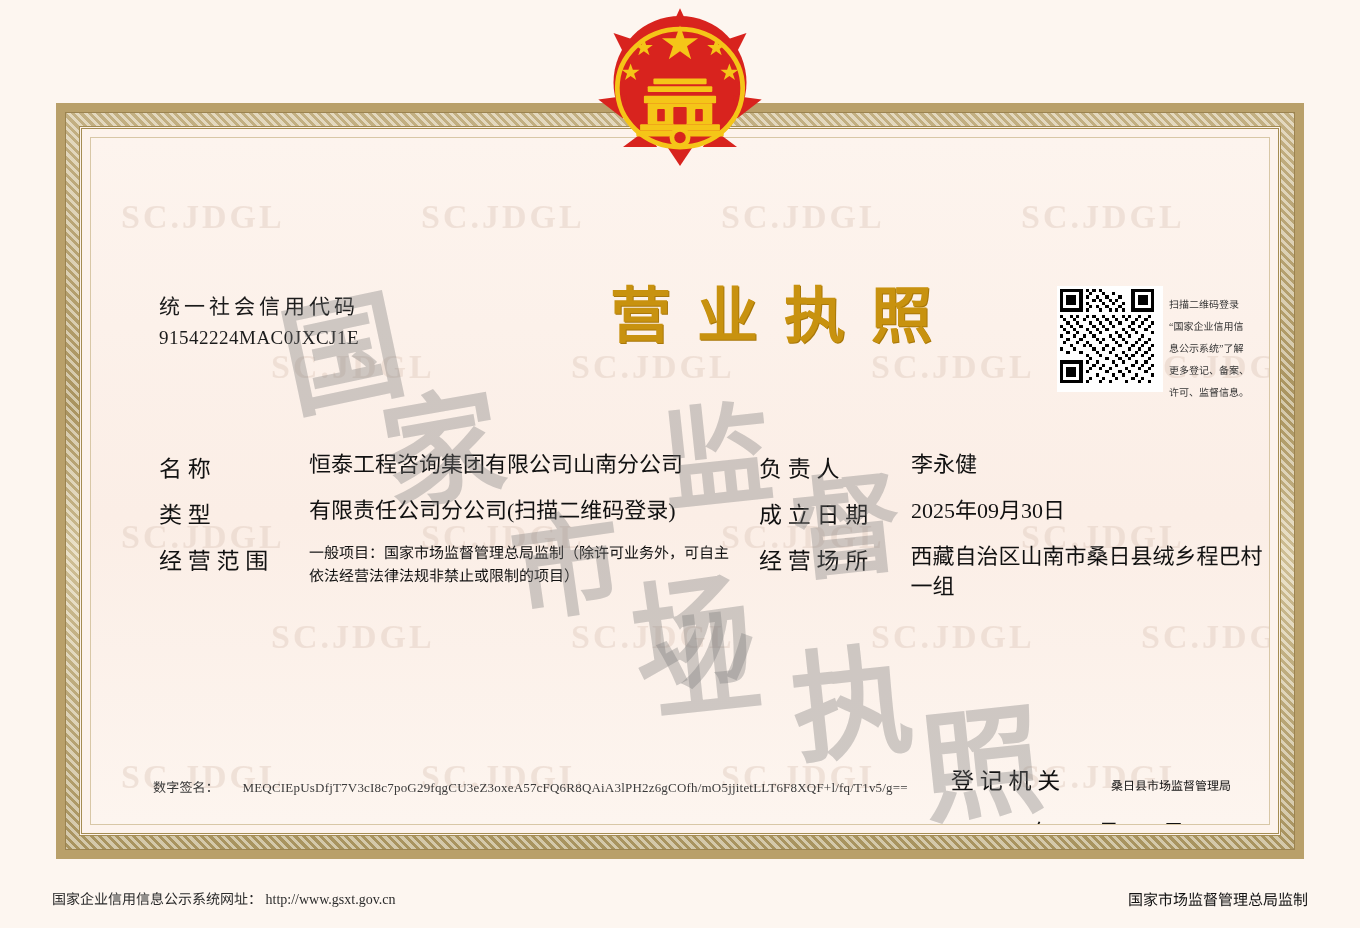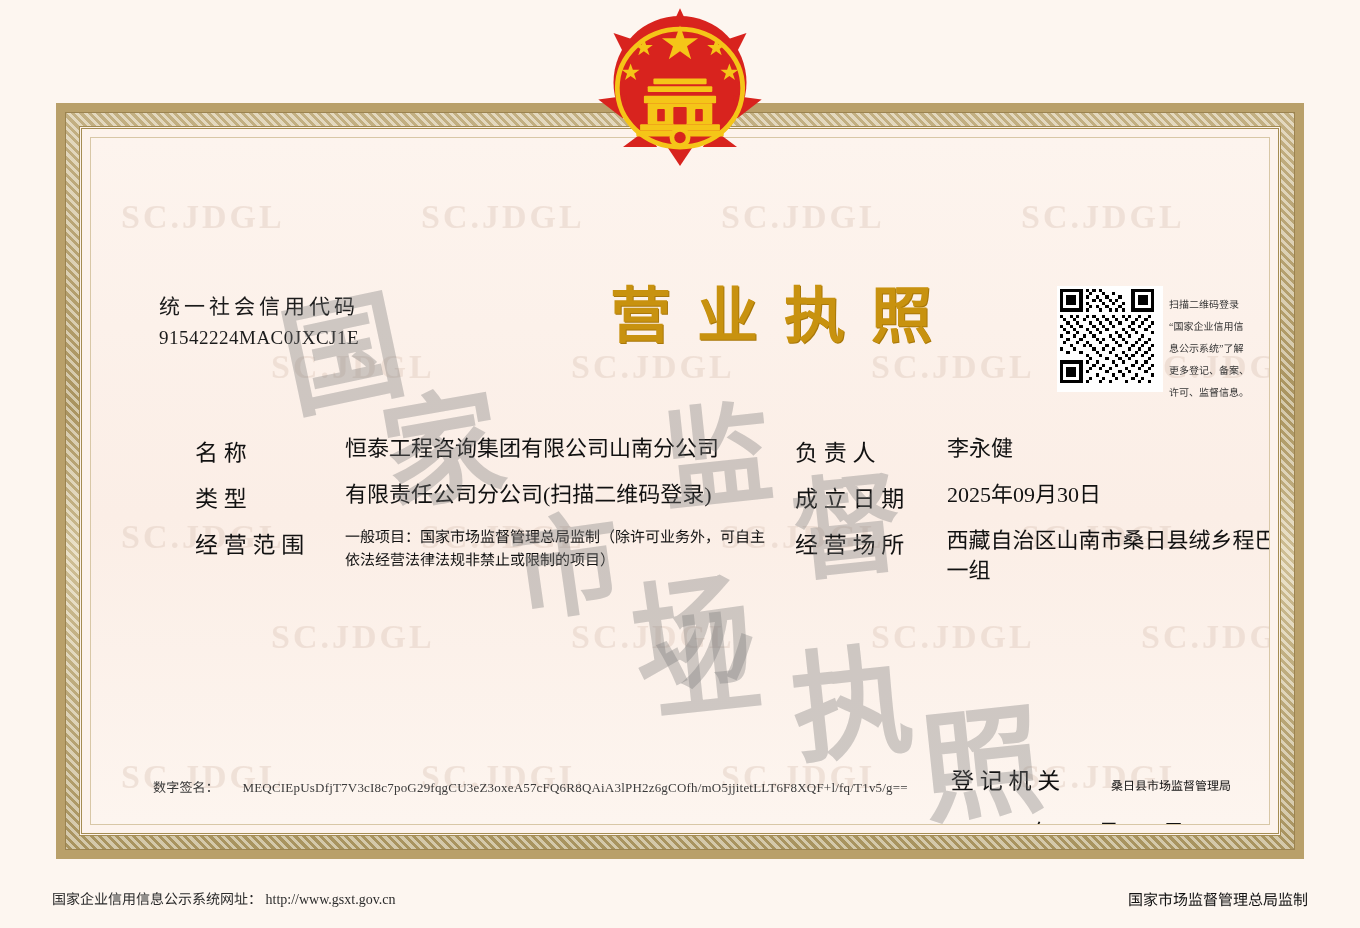--- a/index.html
+++ b/index.html
@@ -155,23 +155,22 @@
     font-size: 10px;
     line-height: 22px;
     color: #333;
     font-family: "Liberation Serif", serif;
   }
 
   
   .fields {
     position: absolute;
     left: 68px;
-    top: 296px;
+    top: 312px;
     width: 1120px;
-    margin-left: 36px;
   }
   .row {
     display: flex;
     margin-bottom: 12px;
   }
   .col-left { width: 600px; display: flex; }
   .col-right { width: 520px; display: flex; }
 
   .lbl {
     font-size: 23px;

